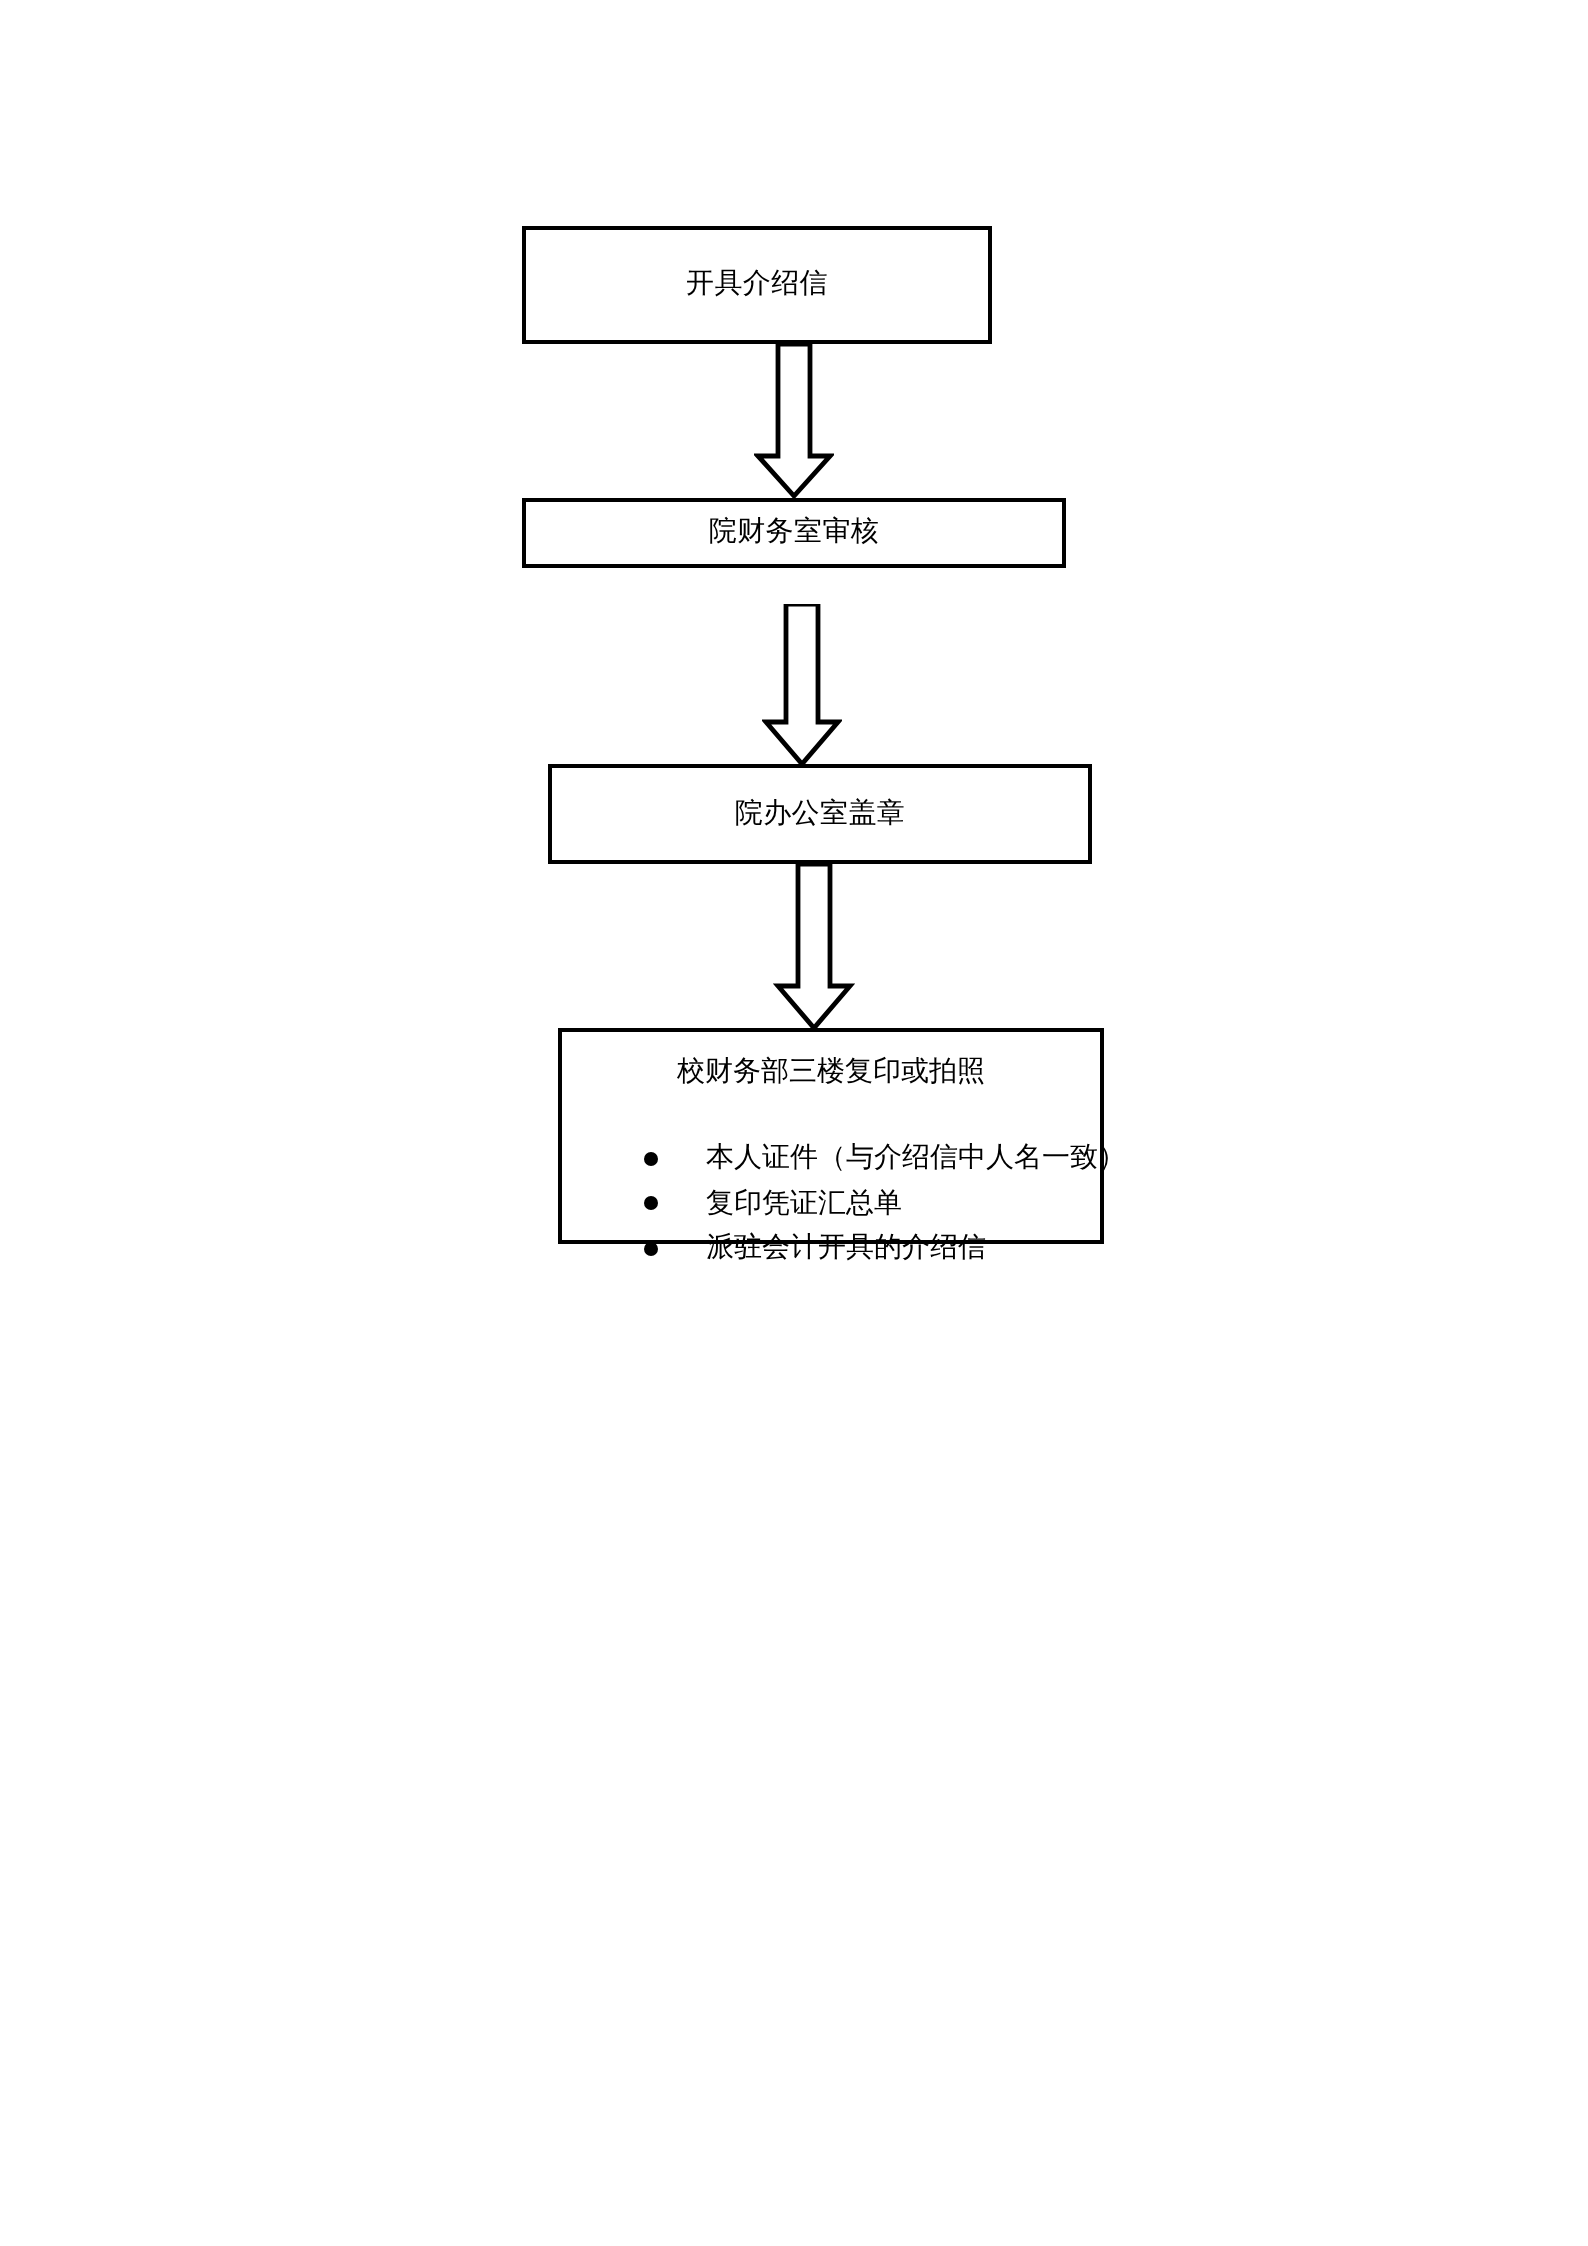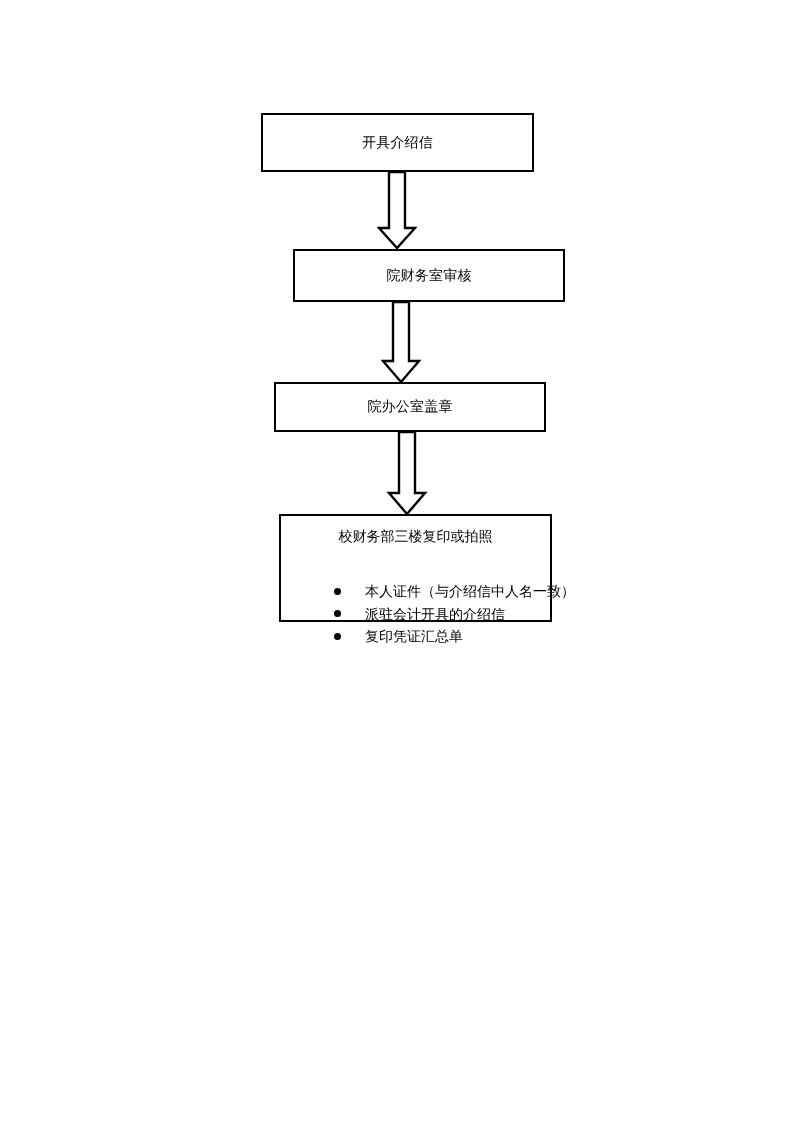--- a/index.html
+++ b/index.html
@@ -41,61 +41,59 @@
     text-align: center;
     white-space: nowrap;
     font-size: 14px;
     letter-spacing: 0.2px;
   }
 
   
   #node-1 {
     left: 261px;
     top: 113px;
-    width: 273px;
+    width: 235px;
     height: 59px;
   }
 
   
   #node-2 {
     left: 261px;
     top: 249px;
     width: 272px;
-    height: 53px;
-    margin-left: 32px;
+    height: 35px;
   }
 
   
   #node-3 {
     left: 274px;
     top: 382px;
     width: 272px;
     height: 50px;
-    font-family: Liberation Serif, serif;
   }
 
   
   #node-4 {
     left: 279px;
     top: 514px;
     width: 273px;
     height: 108px;
     justify-content: flex-start;
     align-items: stretch;
     padding: 10px 0 0 0;
   }
   #node-4 .node-title {
     display: block;
     text-align: center;
     font-size: 14px;
     white-space: nowrap;
     margin-bottom: 22px;
   }
   .bullet-list {
-    margin: 12px;
+    margin: 0;
     padding: 0;
     list-style: none;
   }
   .bullet-item {
     display: flex;
     align-items: center;
     font-size: 14px;
     white-space: nowrap;
     padding: 1px 0;
   }
@@ -157,22 +155,22 @@
 
   <div class="node" id="node-4">
     <span class="node-title">校财务部三楼复印或拍照</span>
     <ul class="bullet-list">
       <li class="bullet-item">
         <span class="bullet-dot"></span>
         <span class="bullet-text">本人证件（与介绍信中人名一致）</span>
       </li>
       <li class="bullet-item">
         <span class="bullet-dot"></span>
-        <span class="bullet-text">派驻会计开具的介绍信</span>
+        <span class="bullet-text">复印凭证汇总单</span>
       </li>
       <li class="bullet-item">
         <span class="bullet-dot"></span>
-        <span class="bullet-text">复印凭证汇总单</span>
+        <span class="bullet-text">派驻会计开具的介绍信</span>
       </li>
     </ul>
   </div>
 
 </div>
 
 </body></html>

